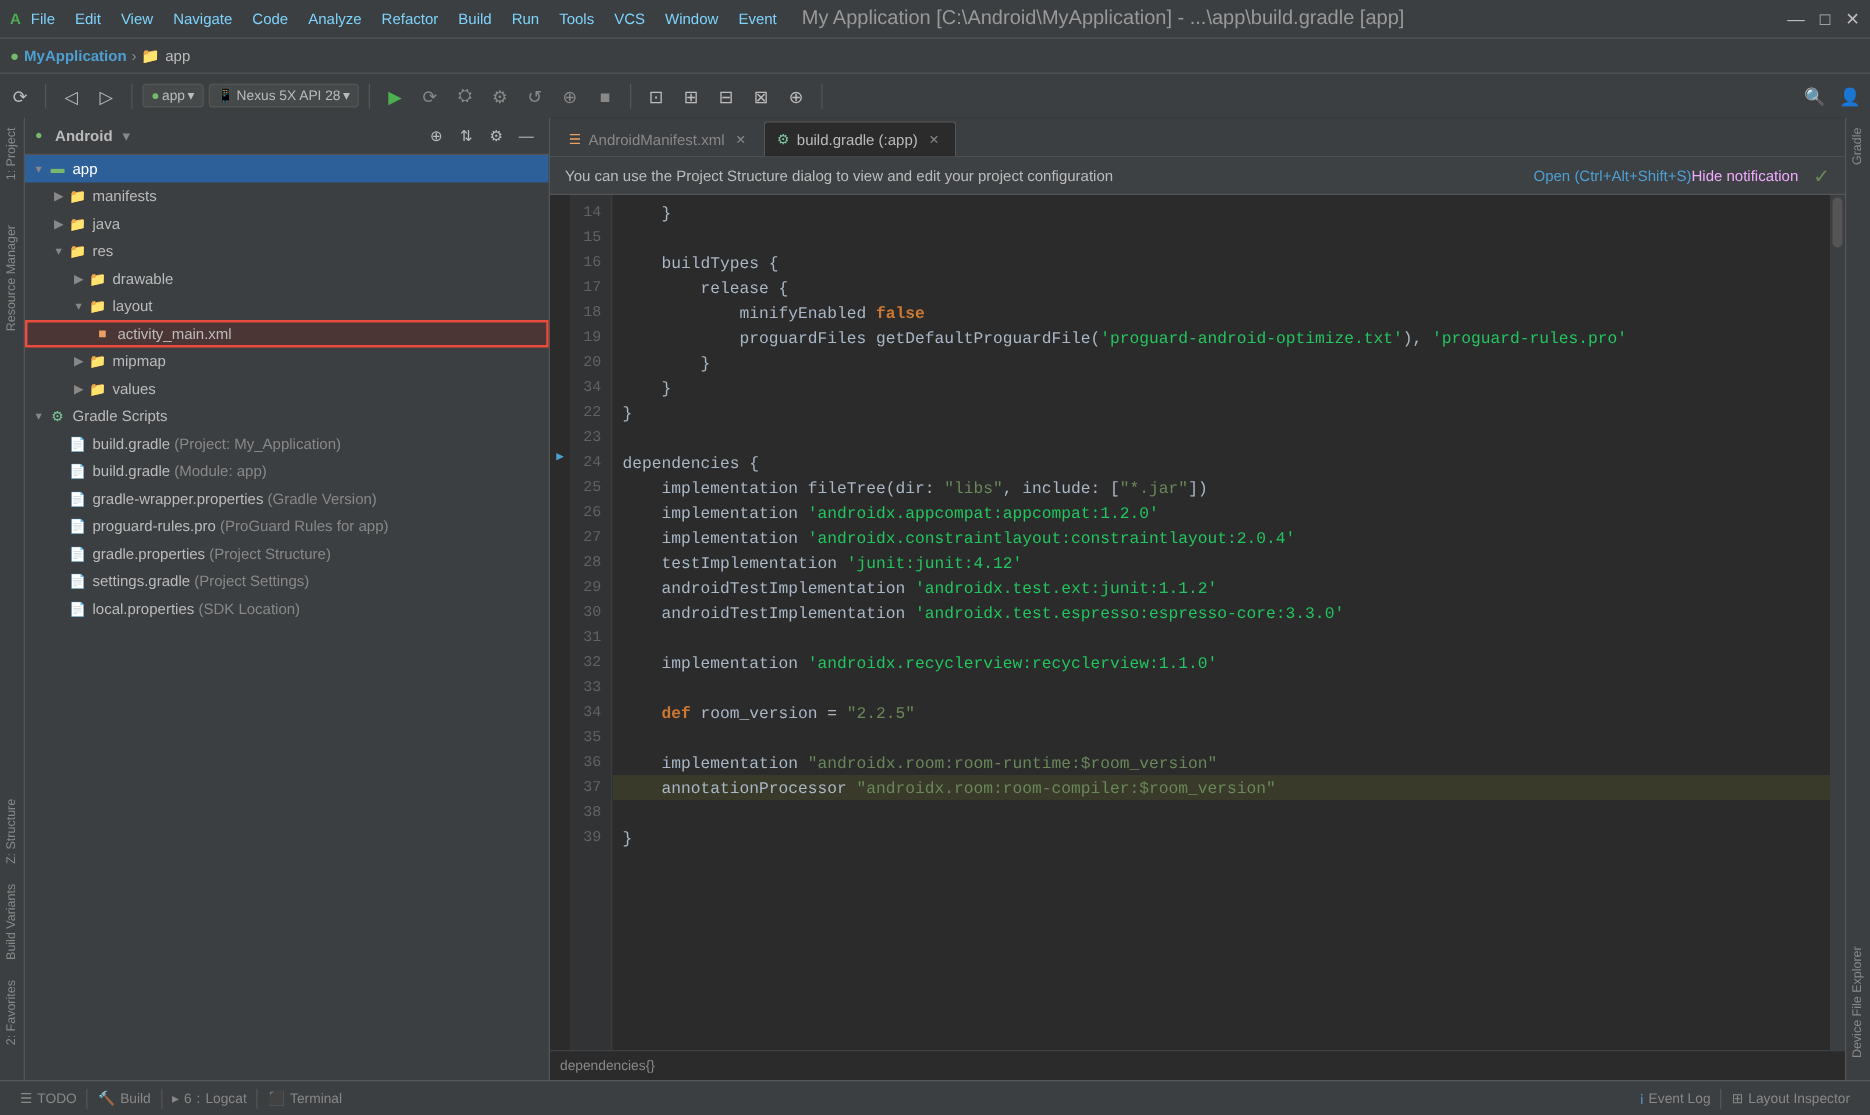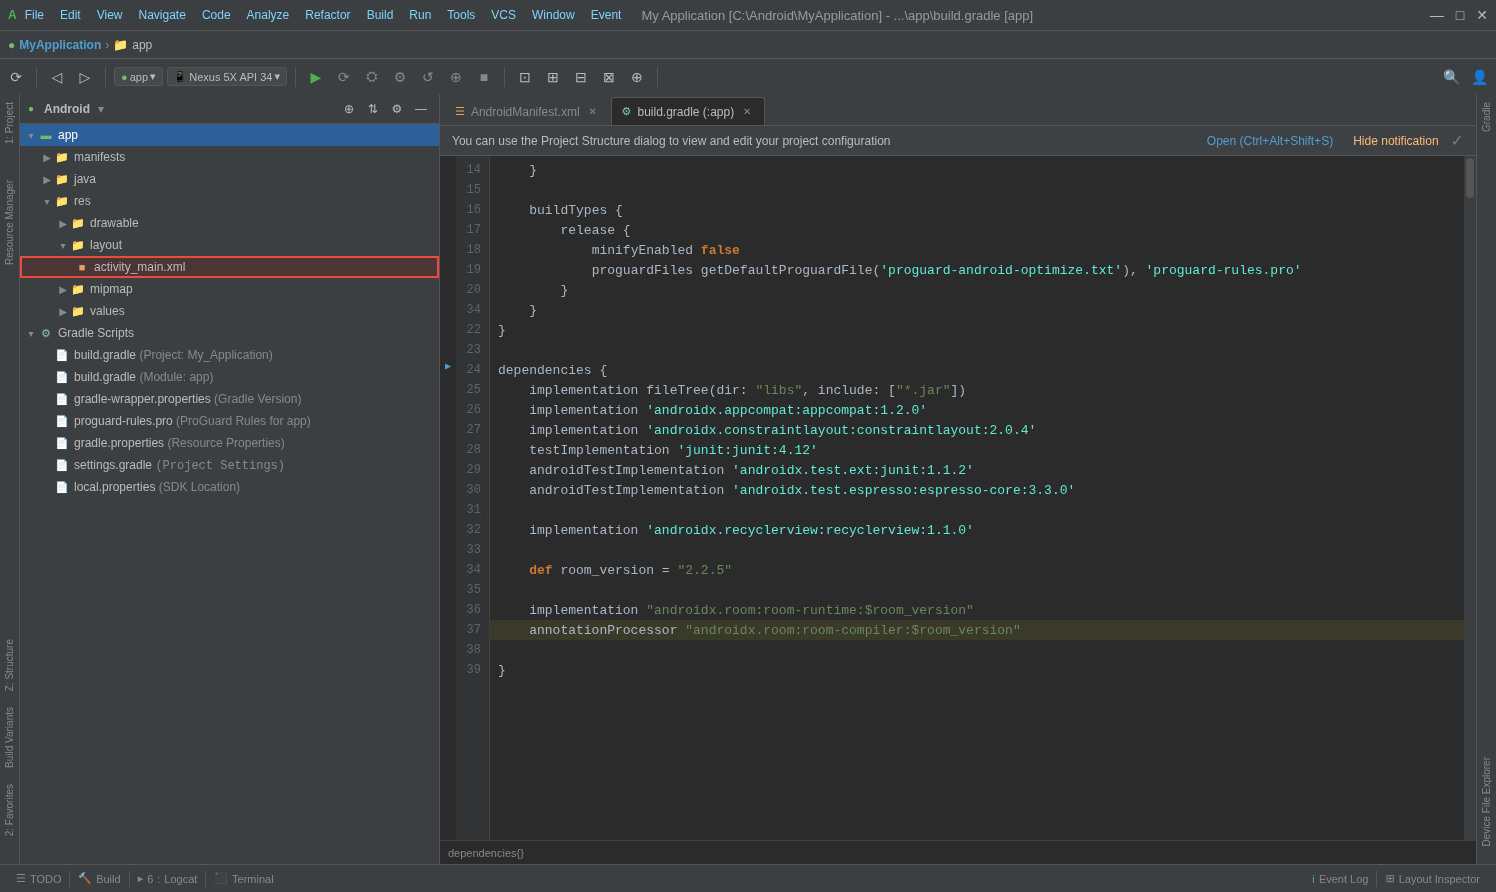--- a/index.html
+++ b/index.html
@@ -2,21 +2,21 @@
 <html><head>
   <meta charset="utf-8">
   <style>
     * { margin: 0; padding: 0; box-sizing: border-box; }
     body { width: 1496px; height: 892px; font-family: 'Segoe UI', Arial, sans-serif; font-size: 12px; background: #2b2b2b; overflow: hidden; display: flex; flex-direction: column; }
 
     
     .title-bar { height: 30px; background: #3c3f41; display: flex; align-items: center; padding: 0 8px; color: #bbbbbb; font-size: 12px; flex-shrink: 0; }
     .title-bar .menu-items { display: flex; gap: 16px; }
     .title-bar .menu-item { cursor: pointer; color: #7dd3fc; }
-    .title-bar .title-text { margin-left: 20px; color: #999; font-size: 13px; }
+    .title-bar .title-text { margin-left: 20px; color: #999; font-size: 16px; }
     .title-bar .window-controls { margin-left: auto; display: flex; gap: 12px; }
     .title-bar .win-btn { cursor: pointer; color: #bbbbbb; font-size: 14px; }
 
     
     .breadcrumb-bar { height: 28px; background: #3c3f41; border-top: 1px solid #555; display: flex; align-items: center; padding: 0 8px; color: #bbbbbb; font-size: 12px; flex-shrink: 0; }
     .bc-sep { margin: 0 4px; color: #888; }
 
     
     .toolbar { height: 36px; background: #3c3f41; border-top: 1px solid #555; display: flex; align-items: center; padding: 0 4px; gap: 4px; flex-shrink: 0; }
     .toolbar-btn { width: 24px; height: 24px; display: flex; align-items: center; justify-content: center; cursor: pointer; border-radius: 3px; color: #bbbbbb; font-size: 14px; }
@@ -50,35 +50,35 @@
     
     .tab-bar { height: 32px; background: #3c3f41; border-bottom: 1px solid #555; display: flex; align-items: flex-end; padding: 0 4px; flex-shrink: 0; }
     .tab { height: 28px; display: flex; align-items: center; padding: 0 10px; gap: 6px; cursor: pointer; font-size: 12px; color: #888; border-top-left-radius: 3px; border-top-right-radius: 3px; border: 1px solid transparent; border-bottom: none; }
     .tab.active { background: #2b2b2b; color: #bbbbbb; border-color: #555; }
     .tab-close { width: 14px; height: 14px; display: flex; align-items: center; justify-content: center; border-radius: 2px; color: #888; font-size: 10px; }
 
     
     .notification-bar { height: 30px; background: #3d4144; border-bottom: 1px solid #555; display: flex; align-items: center; padding: 0 12px; font-size: 12px; color: #bbbbbb; flex-shrink: 0; }
     .notification-bar .notif-text { flex: 1; }
     .notification-bar .notif-link { color: #4e9fd1; cursor: pointer; margin-left: 20px; }
-    .notification-bar .notif-dismiss { color: #fdba74; cursor: pointer; margin-left: 20px; }
+    .notification-bar .notif-dismiss { color: #f0abfc; cursor: pointer; }
 
     
     .code-editor { flex: 1; display: flex; overflow: hidden; font-family: 'Consolas', 'Courier New', monospace; font-size: 13px; }
     .line-numbers { width: 50px; background: #313335; border-right: 1px solid #3d4144; padding: 4px 0; overflow: hidden; flex-shrink: 0; text-align: right; color: #606366; font-size: 12px; }
     .line-num { height: 20px; padding-right: 8px; display: flex; align-items: center; justify-content: flex-end; }
 
     .code-content { flex: 1; overflow: auto; padding: 4px 0; background: #2b2b2b; }
     .code-line { height: 20px; display: flex; align-items: center; padding-left: 8px; white-space: pre; font-family: 'Consolas', 'Courier New', monospace; font-size: 13px; }
     .code-line.highlighted-line { background: #3a3a2a; }
 
     
     .kw { color: #cc7832; font-weight: bold; }
     .str { color: #6a8759; }
-    .str-single { color: #5eead4; }
+    .str-single { color: #22c55e; }
     .plain { color: #a9b7c6; }
 
     
     .right-sidebar { width: 20px; background: #3c3f41; border-left: 1px solid #555; display: flex; flex-direction: column; align-items: center; overflow: hidden; flex-shrink: 0; }
 
     
     .left-sidebar-labels { width: 18px; background: #3c3f41; display: flex; flex-direction: column; align-items: center; border-right: 1px solid #555; flex-shrink: 0; }
 
     
     .status-bar { height: 28px; background: #3c3f41; border-top: 1px solid #555; display: flex; align-items: center; padding: 0 8px; font-size: 11px; color: #888; flex-shrink: 0; }
@@ -137,21 +137,21 @@
       <div class="toolbar-btn">▷</div>
       <div class="toolbar-sep"></div>
 
       <div class="toolbar-group">
         <span style="color:#78b86a;">●</span>
         <span>app</span>
         <span>▾</span>
       </div>
       <div class="toolbar-group">
         <span>📱</span>
-        <span>Nexus 5X API 34</span>
+        <span>Nexus 5X API 28</span>
         <span>▾</span>
       </div>
       <div class="toolbar-sep"></div>
       <div class="toolbar-btn" style="color:#4caf50;">▶</div>
       <div class="toolbar-btn" style="color:#888;">⟳</div>
       <div class="toolbar-btn" style="color:#888;">⛭</div>
       <div class="toolbar-btn" style="color:#888;">⚙</div>
       <div class="toolbar-btn" style="color:#888;">↺</div>
       <div class="toolbar-btn" style="color:#888;">⊕</div>
       <div class="toolbar-btn" style="color:#888;">■</div>
@@ -268,26 +268,26 @@
           <span>gradle-wrapper.properties <span style="color:#888;">(Gradle Version)</span></span>
         </div>
 
         <div class="tree-item" style="padding-left:20px;">
           <span class="tree-icon" style="margin-left:14px;">📄</span>
           <span>proguard-rules.pro <span style="color:#888;">(ProGuard Rules for app)</span></span>
         </div>
 
         <div class="tree-item" style="padding-left:20px;">
           <span class="tree-icon" style="margin-left:14px;">📄</span>
-          <span>gradle.properties <span style="color:#888;">(Resource Properties)</span></span>
+          <span>gradle.properties <span style="color:#888;">(Project Structure)</span></span>
         </div>
 
         <div class="tree-item" style="padding-left:20px;">
           <span class="tree-icon icon-gradle" style="color:#7ec8a0; margin-left:14px;">📄</span>
-          <span>settings.gradle <span style="color:#888;font-family:Liberation Mono, monospace;">(Project Settings)</span></span>
+          <span>settings.gradle <span style="color:#888;">(Project Settings)</span></span>
         </div>
 
         <div class="tree-item" style="padding-left:20px;">
           <span class="tree-icon" style="margin-left:14px;">📄</span>
           <span>local.properties <span style="color:#888;">(SDK Location)</span></span>
         </div>
       </div>
     </div>
 
     <div class="right-panel">

